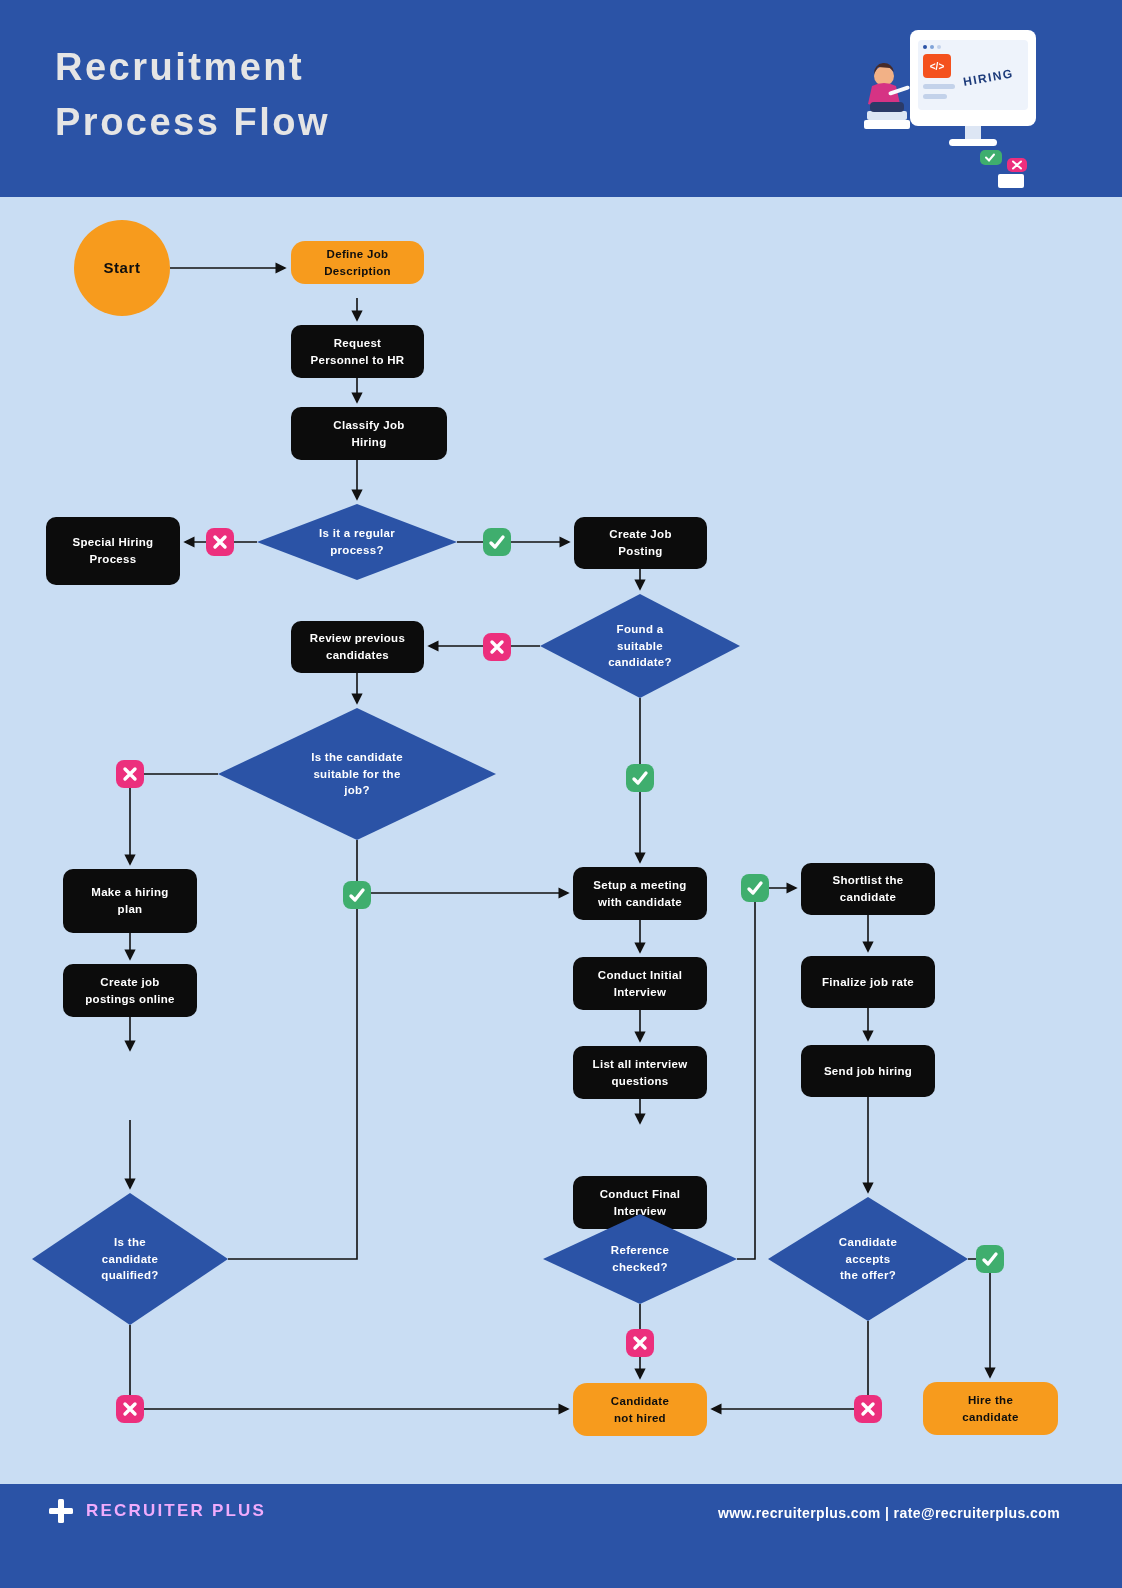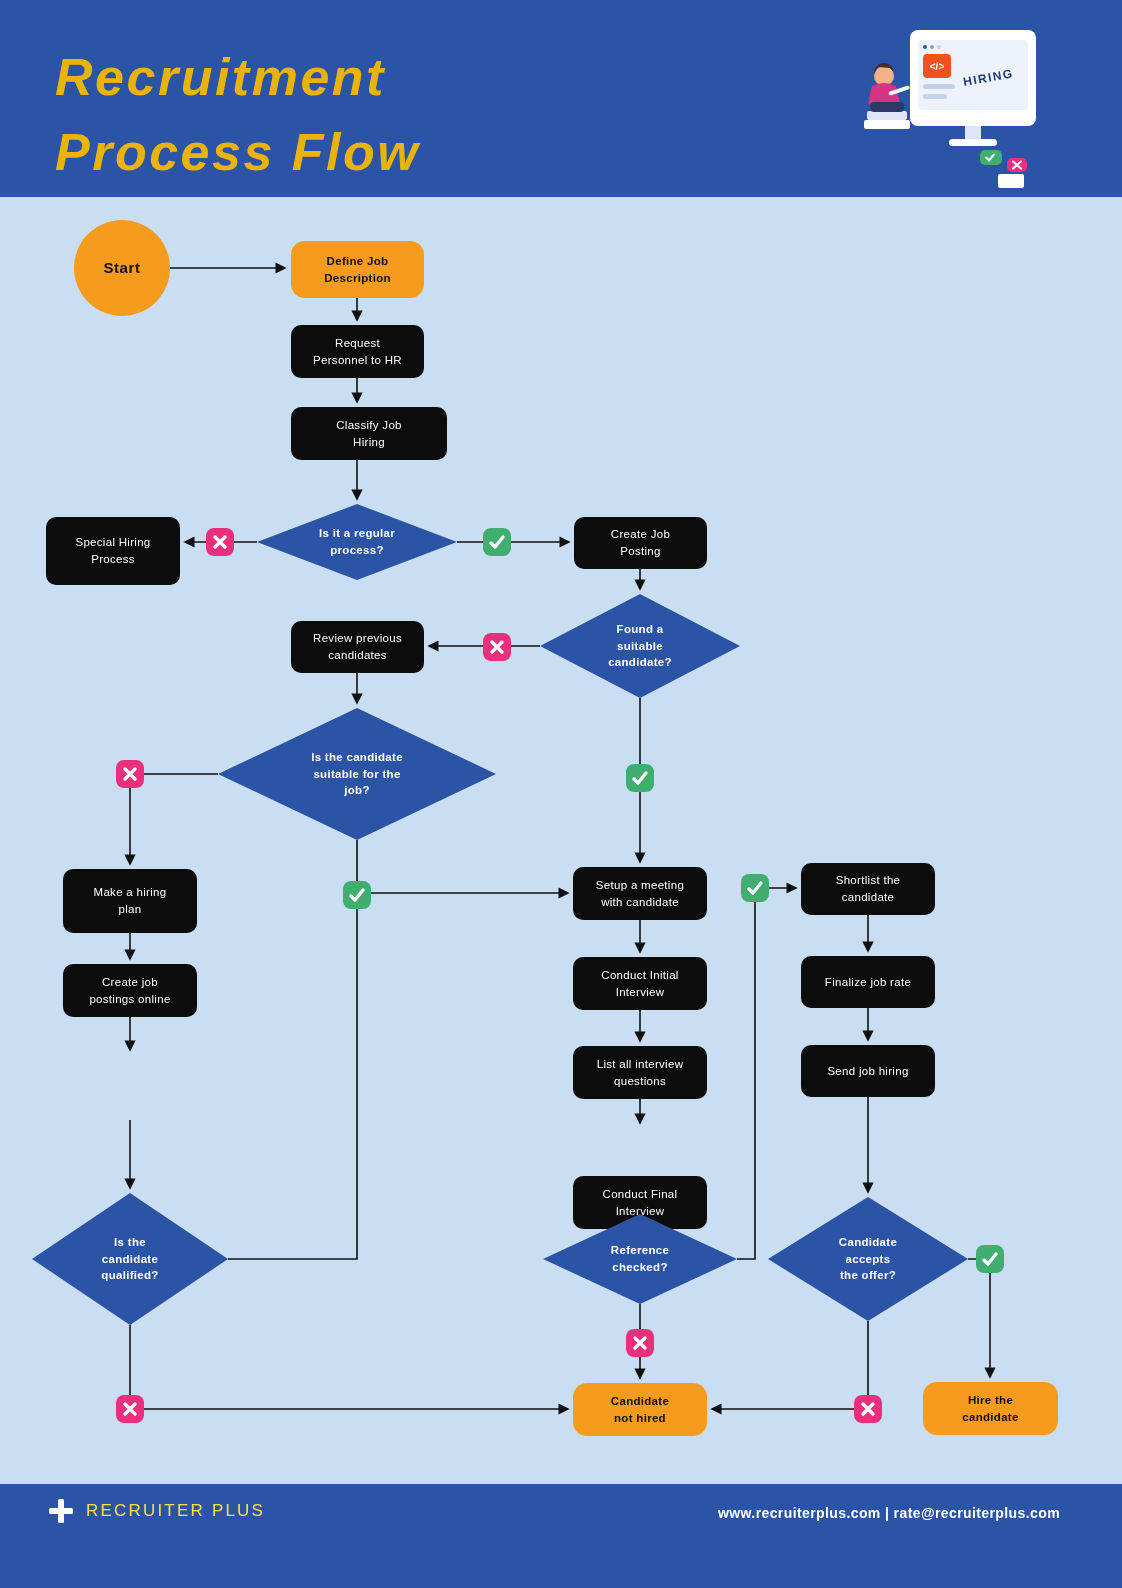--- a/index.html
+++ b/index.html
@@ -12,47 +12,47 @@
     overflow:hidden;
   }
 
   
   .header {
     position:absolute; left:0; top:0; width:1122px; height:197px;
     background:#2b53a6;
   }
   .header-title {
     position:absolute; left:55px; top:40px;
-    color:#eab308; font-size:52px; font-weight:700;
-    letter-spacing:2.5px; line-height:1.45;font-style:italic;
+    color:#e5e5e5; font-size:38px; font-weight:700;
+    letter-spacing:2.5px; line-height:1.45;
   }
   .header-title span { display:block; }
   .illustration { position:absolute; left:852px; top:14px; }
 
   .footer {
     position:absolute; left:0; top:1484px; width:1122px; height:104px;
     background:#2b53a6;
   }
   .brand { position:absolute; left:48px; top:14px; display:flex; align-items:center; gap:12px; }
-  .brand-text { color:#fde047; font-size:17px; font-weight:400; letter-spacing:2.2px; }
+  .brand-text { color:#f0abfc; font-size:17px; font-weight:700; letter-spacing:2.2px; }
   .footer-contact {
     position:absolute; right:62px; top:21px;
     color:#fff; font-size:14px; font-weight:700; letter-spacing:.4px;
   }
 
   
   .node {
     position:absolute; display:flex; align-items:center; justify-content:center;
     text-align:center;
   }
   .node-label {
     white-space:pre-line; font-size:11.5px; line-height:1.45; letter-spacing:.3px;
   }
   .process { background:#0c0c0c; color:#ffffff; border-radius:10px; padding:4px 6px; }
-  .process .node-label { font-weight:400; }
+  .process .node-label { font-weight:700; }
   .terminal { background:#f79b1d; color:#0e0e0e; border-radius:14px; padding:4px 6px; }
   .terminal .node-label { font-weight:700; }
   .start-circle { background:#f79b1d; color:#0e0e0e; border-radius:50%; }
   .start-circle .node-label { font-size:15px; font-weight:700; letter-spacing:.6px; }
   .decision {
     background:#2b53a6; color:#ffffff;
     clip-path:polygon(50% 0, 100% 50%, 50% 100%, 0 50%);
     padding:10px 26px;
   }
   .decision .node-label { font-weight:600; }
@@ -154,21 +154,21 @@
     <polyline points="968,1259 990,1259 990,1377" marker-end="url(#arrow)"></polyline>
     <polyline points="640,1304 640,1378" marker-end="url(#arrow)"></polyline>
     <polyline points="868,1321 868,1409 712,1409" marker-end="url(#arrow)"></polyline>
     <polyline points="130,1325 130,1409 568,1409" marker-end="url(#arrow)"></polyline>
   </svg>
 
   <div class="node start-circle" style="left:74px;top:220px;width:96px;height:96px">
     <span class="node-label">Start</span>
   </div>
 
-  <div class="node terminal" style="left:291px;top:241px;width:133px;height:57px">
+  <div class="node terminal" style="left:291px;top:241px;width:133px;height:43px">
     <span class="node-label">Define Job
 Description</span>
   </div>
 
   <div class="node process" style="left:291px;top:325px;width:133px;height:53px">
     <span class="node-label">Request
 Personnel to HR</span>
   </div>
 
   <div class="node process" style="left:291px;top:407px;width:156px;height:53px">

